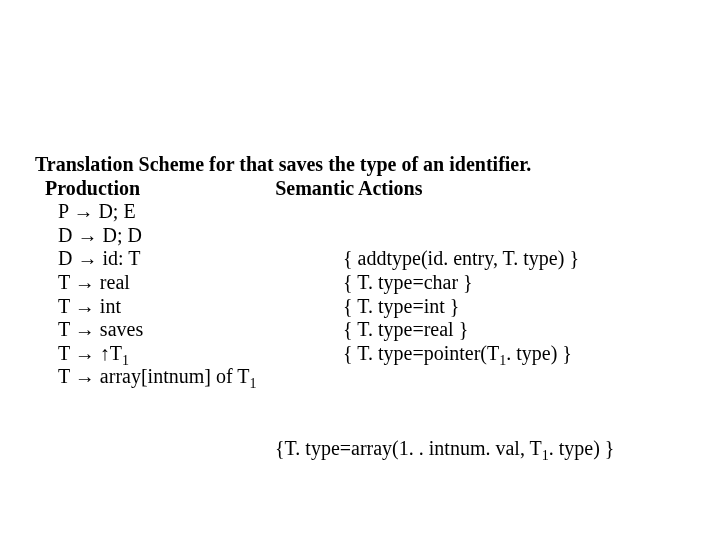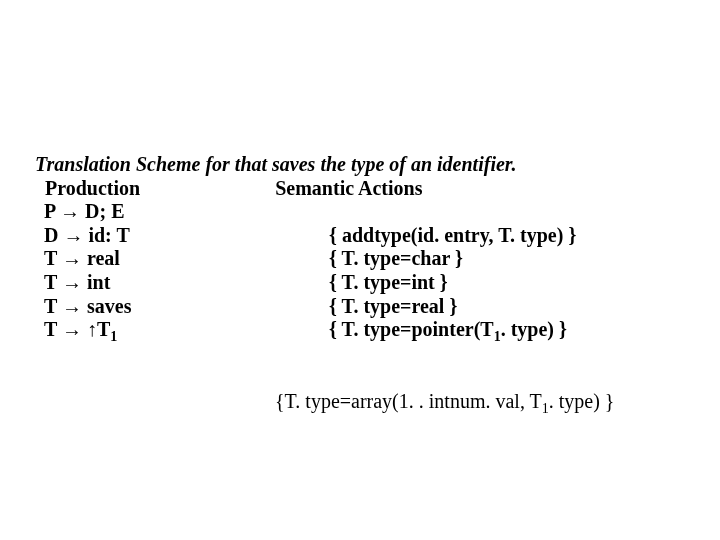--- a/index.html
+++ b/index.html
@@ -15,30 +15,29 @@
     position: absolute;
     top: 153px;
     left: 35px;
     right: 20px;
     font-size: 20px;
     line-height: 1.18;
   }
   .title-line {
     margin-bottom: 0;
   }
-  .title-line b { font-weight: bold; font-style: italic; }
+  .title-line b { font-weight: bold; }
   .headers {
     white-space: pre;
   }
   .headers b { font-weight: bold; }
   .rule-row {
     display: flex;
     align-items: flex-start;
-    margin-left: 9px;
-    font-weight: bold;
+    margin-left: 23px;
   }
   .production {
     width: 285px;
     white-space: nowrap;
   }
   .action {
     white-space: nowrap;
   }
   .sub {
     font-size: 0.7em;
@@ -60,20 +59,24 @@
     <b>Translation Scheme for </b><b>that saves the type of an identifier.</b>
   </div>
 
   <div class="headers">  <b>Production</b>                           <b>Semantic Actions</b></div>
 
   <div class="rule-row">
     <span class="production">P → D; E</span>
     <span class="action"></span>
   </div>
 
+  <div class="rule-row">
+    <span class="production">D → D; D</span>
+    <span class="action"></span>
+  </div>
 
   <div class="rule-row">
     <span class="production">D → id: T</span>
     <span class="action">{ addtype(id. entry, T. type) }</span>
   </div>
 
   <div class="rule-row">
     <span class="production">T → real</span>
     <span class="action">{ T. type=char }</span>
   </div>
@@ -86,15 +89,18 @@
   <div class="rule-row">
     <span class="production">T → saves</span>
     <span class="action">{ T. type=real }</span>
   </div>
 
   <div class="rule-row">
     <span class="production"><span>T → ↑T</span><span class="sub">1</span></span>
     <span class="action"><span>{ T. type=pointer(T</span><span class="sub">1</span><span>. type) }</span></span>
   </div>
 
+  <div class="rule-row">
+    <span class="production"><span>T → array[intnum] of T</span><span class="sub">1</span></span>
+  </div>
   <div class="last-action"><span>{T. type=array(1. . intnum. val, T</span><span class="sub">1</span><span>. type) }</span></div>
 
 </div>
 
 </body></html>

